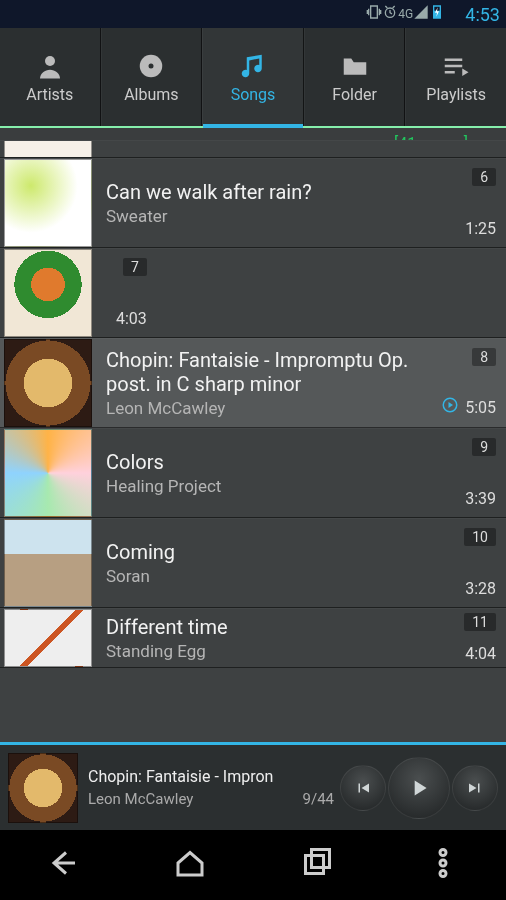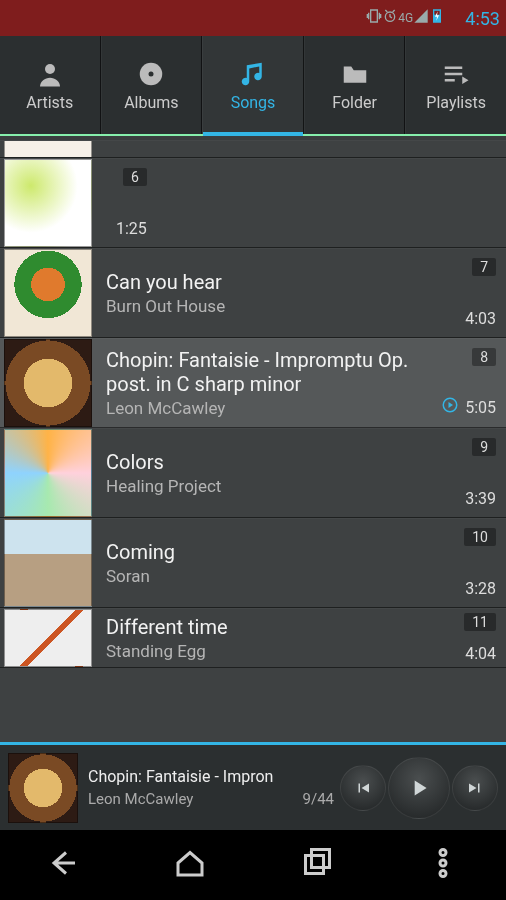--- a/index.html
+++ b/index.html
@@ -1,18 +1,18 @@
 <!DOCTYPE html>
 <html><head>
 <meta charset="utf-8">
 <style>
   * { margin: 0; padding: 0; box-sizing: border-box; font-family: Roboto, 'Helvetica Neue', Arial, sans-serif; }
   html, body { width: 506px; height: 900px; background: #000; color: #ddd; overflow: hidden; }
   
-  .status-bar { height: 36px; background: #7f1d1d; display: flex; justify-content: flex-end; align-items: center; padding: 0 6px; gap: 0; font-size: 15px; color: #9aa; }
+  .status-bar { height: 28px; background: #0f172a; display: flex; justify-content: flex-end; align-items: center; padding: 0 6px; gap: 0; font-size: 15px; color: #9aa; }
   .status-bar .clock { color: #33b5e5; font-size: 18px; margin-left: 20px; }
   .status-bar svg { width: 16px; height: 16px; fill: #9aa; }
   .status-bar .battery svg { fill: #33b5e5; }
   
   .tab-bar { height: 100px; background: #2b2f30; display: flex; border-bottom: 2px solid #86efac; }
   .tab { flex: 1; display: flex; flex-direction: column; align-items: center; justify-content: center; gap: 4px; font-size: 16px; color: #ccc; border-right: 1px solid rgba(0,0,0,.6); border-left: 1px solid rgba(255,255,255,.04); position: relative; cursor: pointer;}
   .tab:first-child { border-left: none; }
   .tab:last-child { border-right: none; }
   .tab.active { color: #33b5e5; background: #323637; }
   .tab.active::after { content: ''; position: absolute; left: 0; right: 0; bottom: -2px; height: 4px; background: #33b5e5; }
@@ -122,32 +122,32 @@
 </div>
 
 <div class="song-list">
 
   <div class="song-row sliver">
     <div class="album-art"></div>
   </div>
 
   <div class="song-row">
     <div class="album-art art-green"></div>
+    <div class="song-main">
+      <div class="song-title">Can we walk after rain?</div>
+      <div class="song-artist">Sweater</div>
+    </div>
     <div class="song-meta">
       <div class="track-badge">6</div>
       <div class="duration">1:25</div>
     </div>
   </div>
 
   <div class="song-row">
     <div class="album-art art-tree"></div>
-    <div class="song-main">
-      <div class="song-title">Can you hear</div>
-      <div class="song-artist">Burn Out House</div>
-    </div>
     <div class="song-meta">
       <div class="track-badge">7</div>
       <div class="duration">4:03</div>
     </div>
   </div>
 
   <div class="song-row selected">
     <div class="album-art art-dandelion"></div>
     <div class="song-main">
       <div class="song-title">Chopin: Fantaisie - Impromptu Op. post. in C sharp minor</div>

